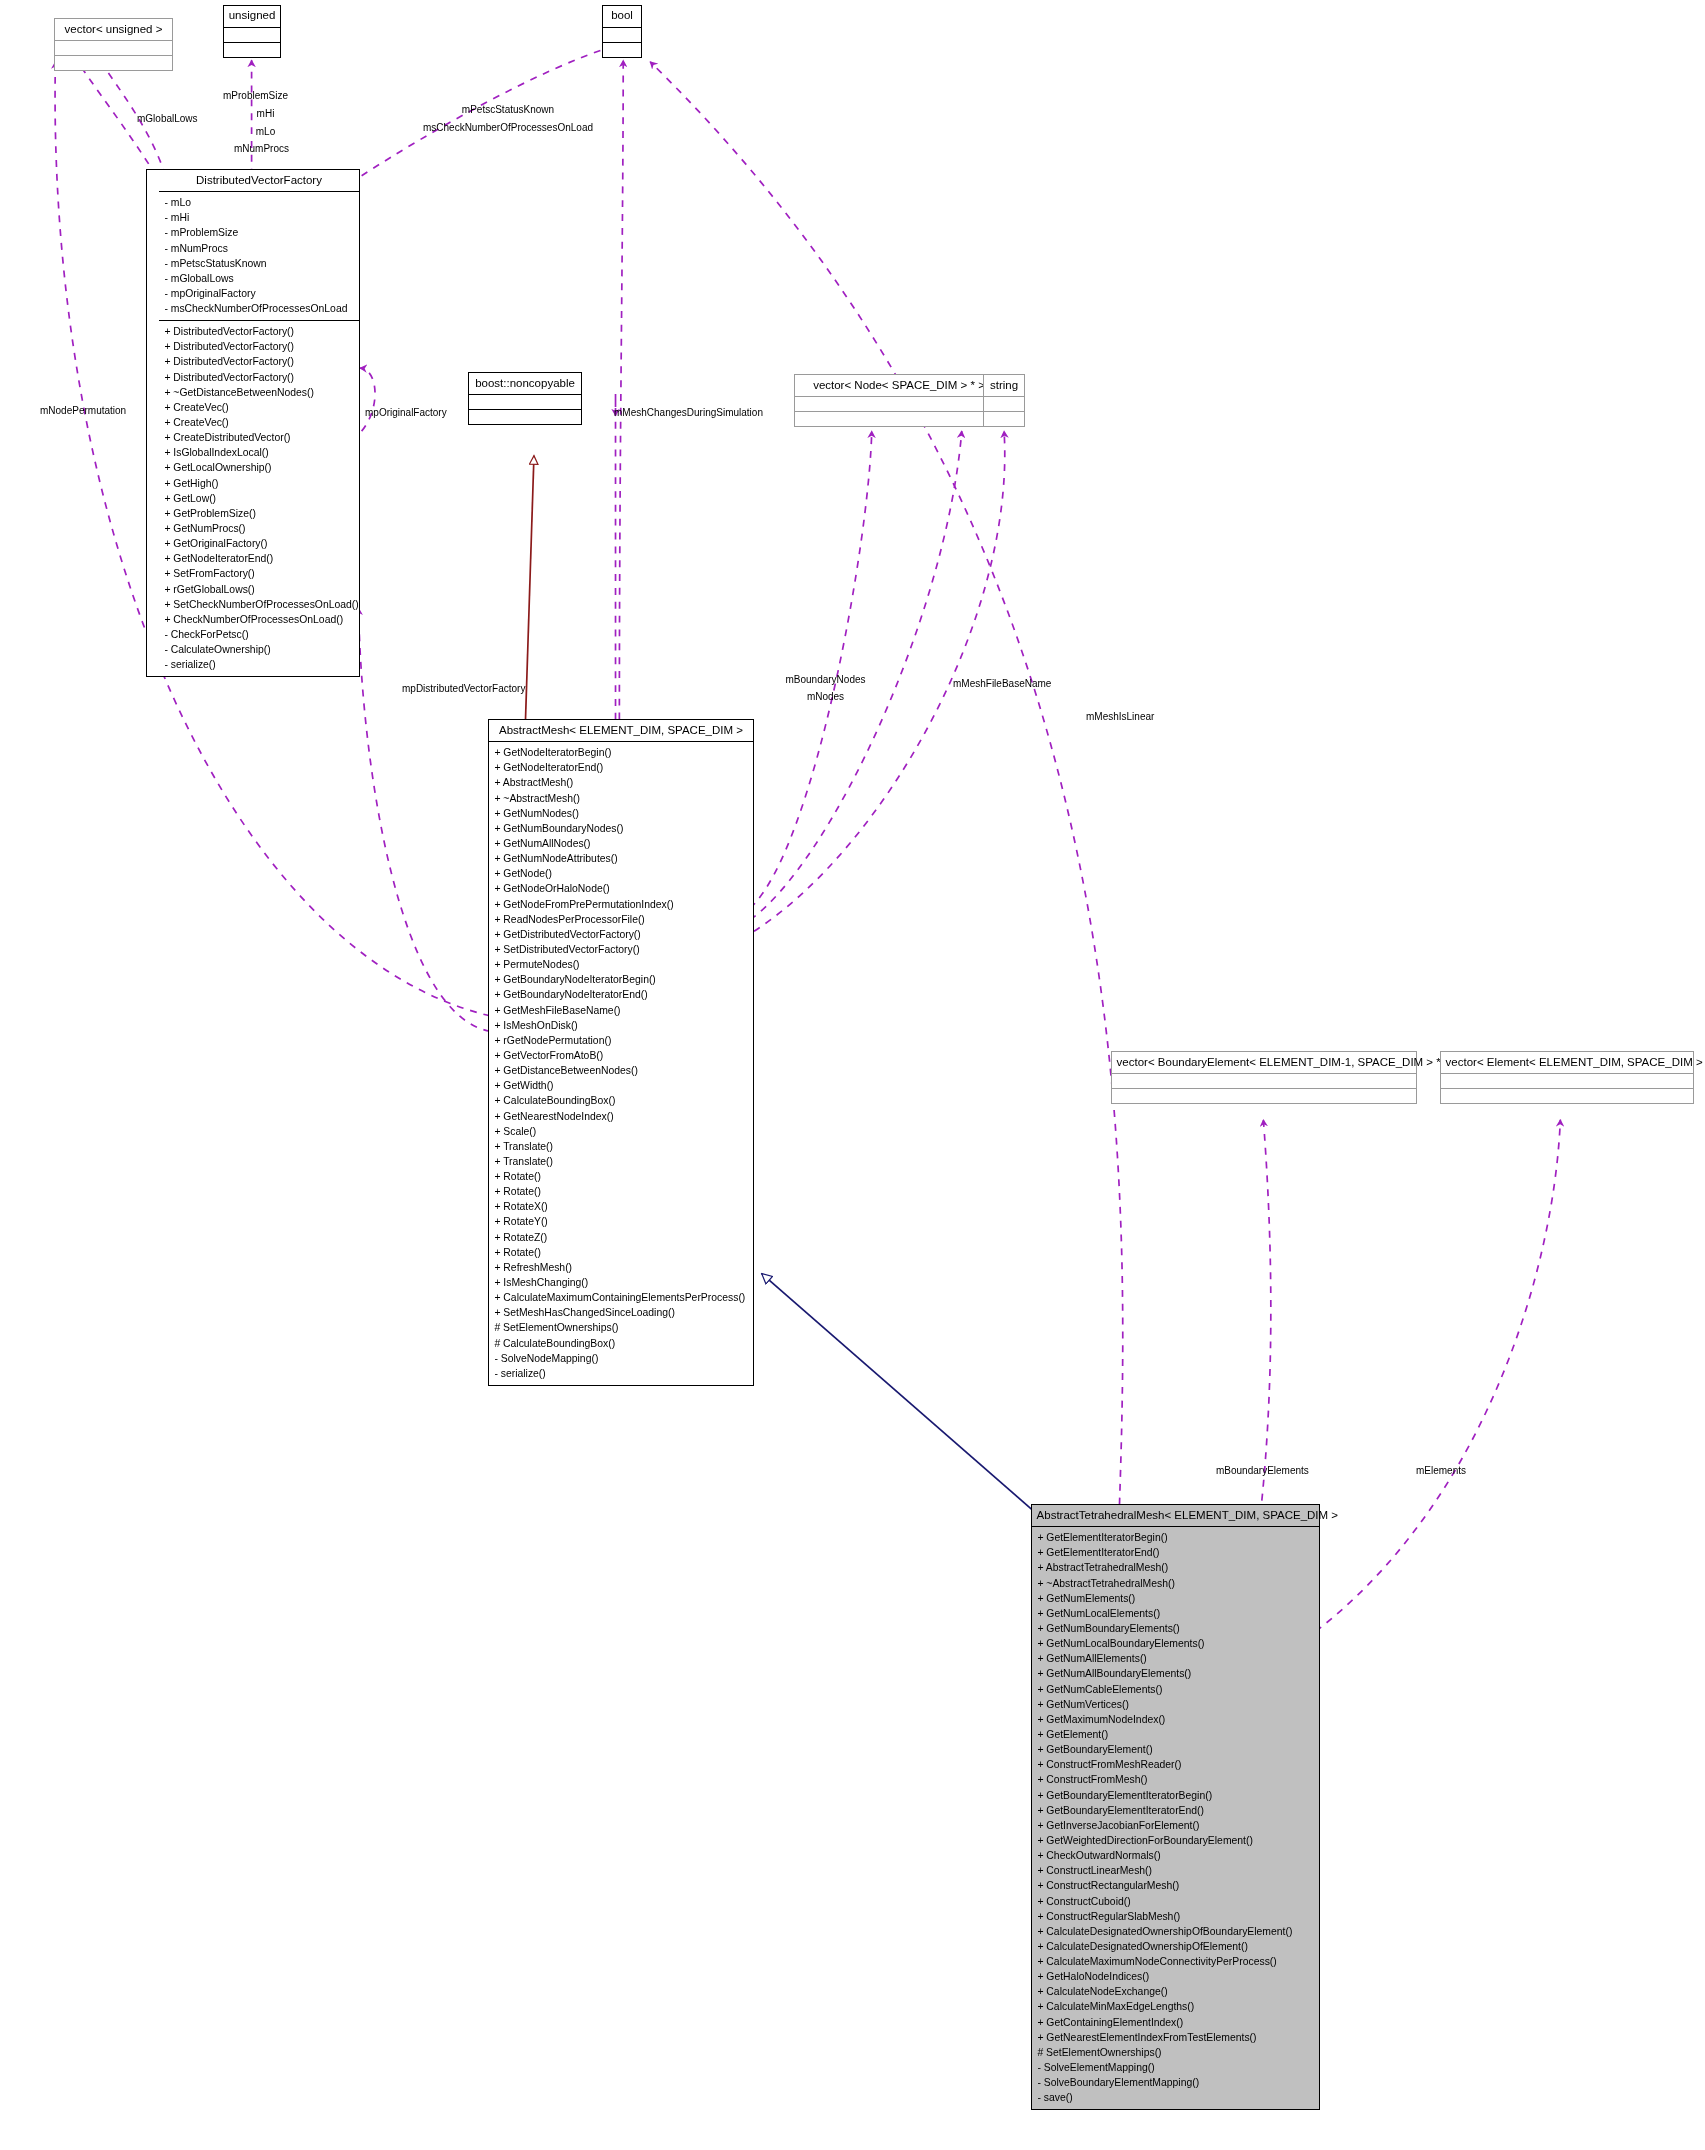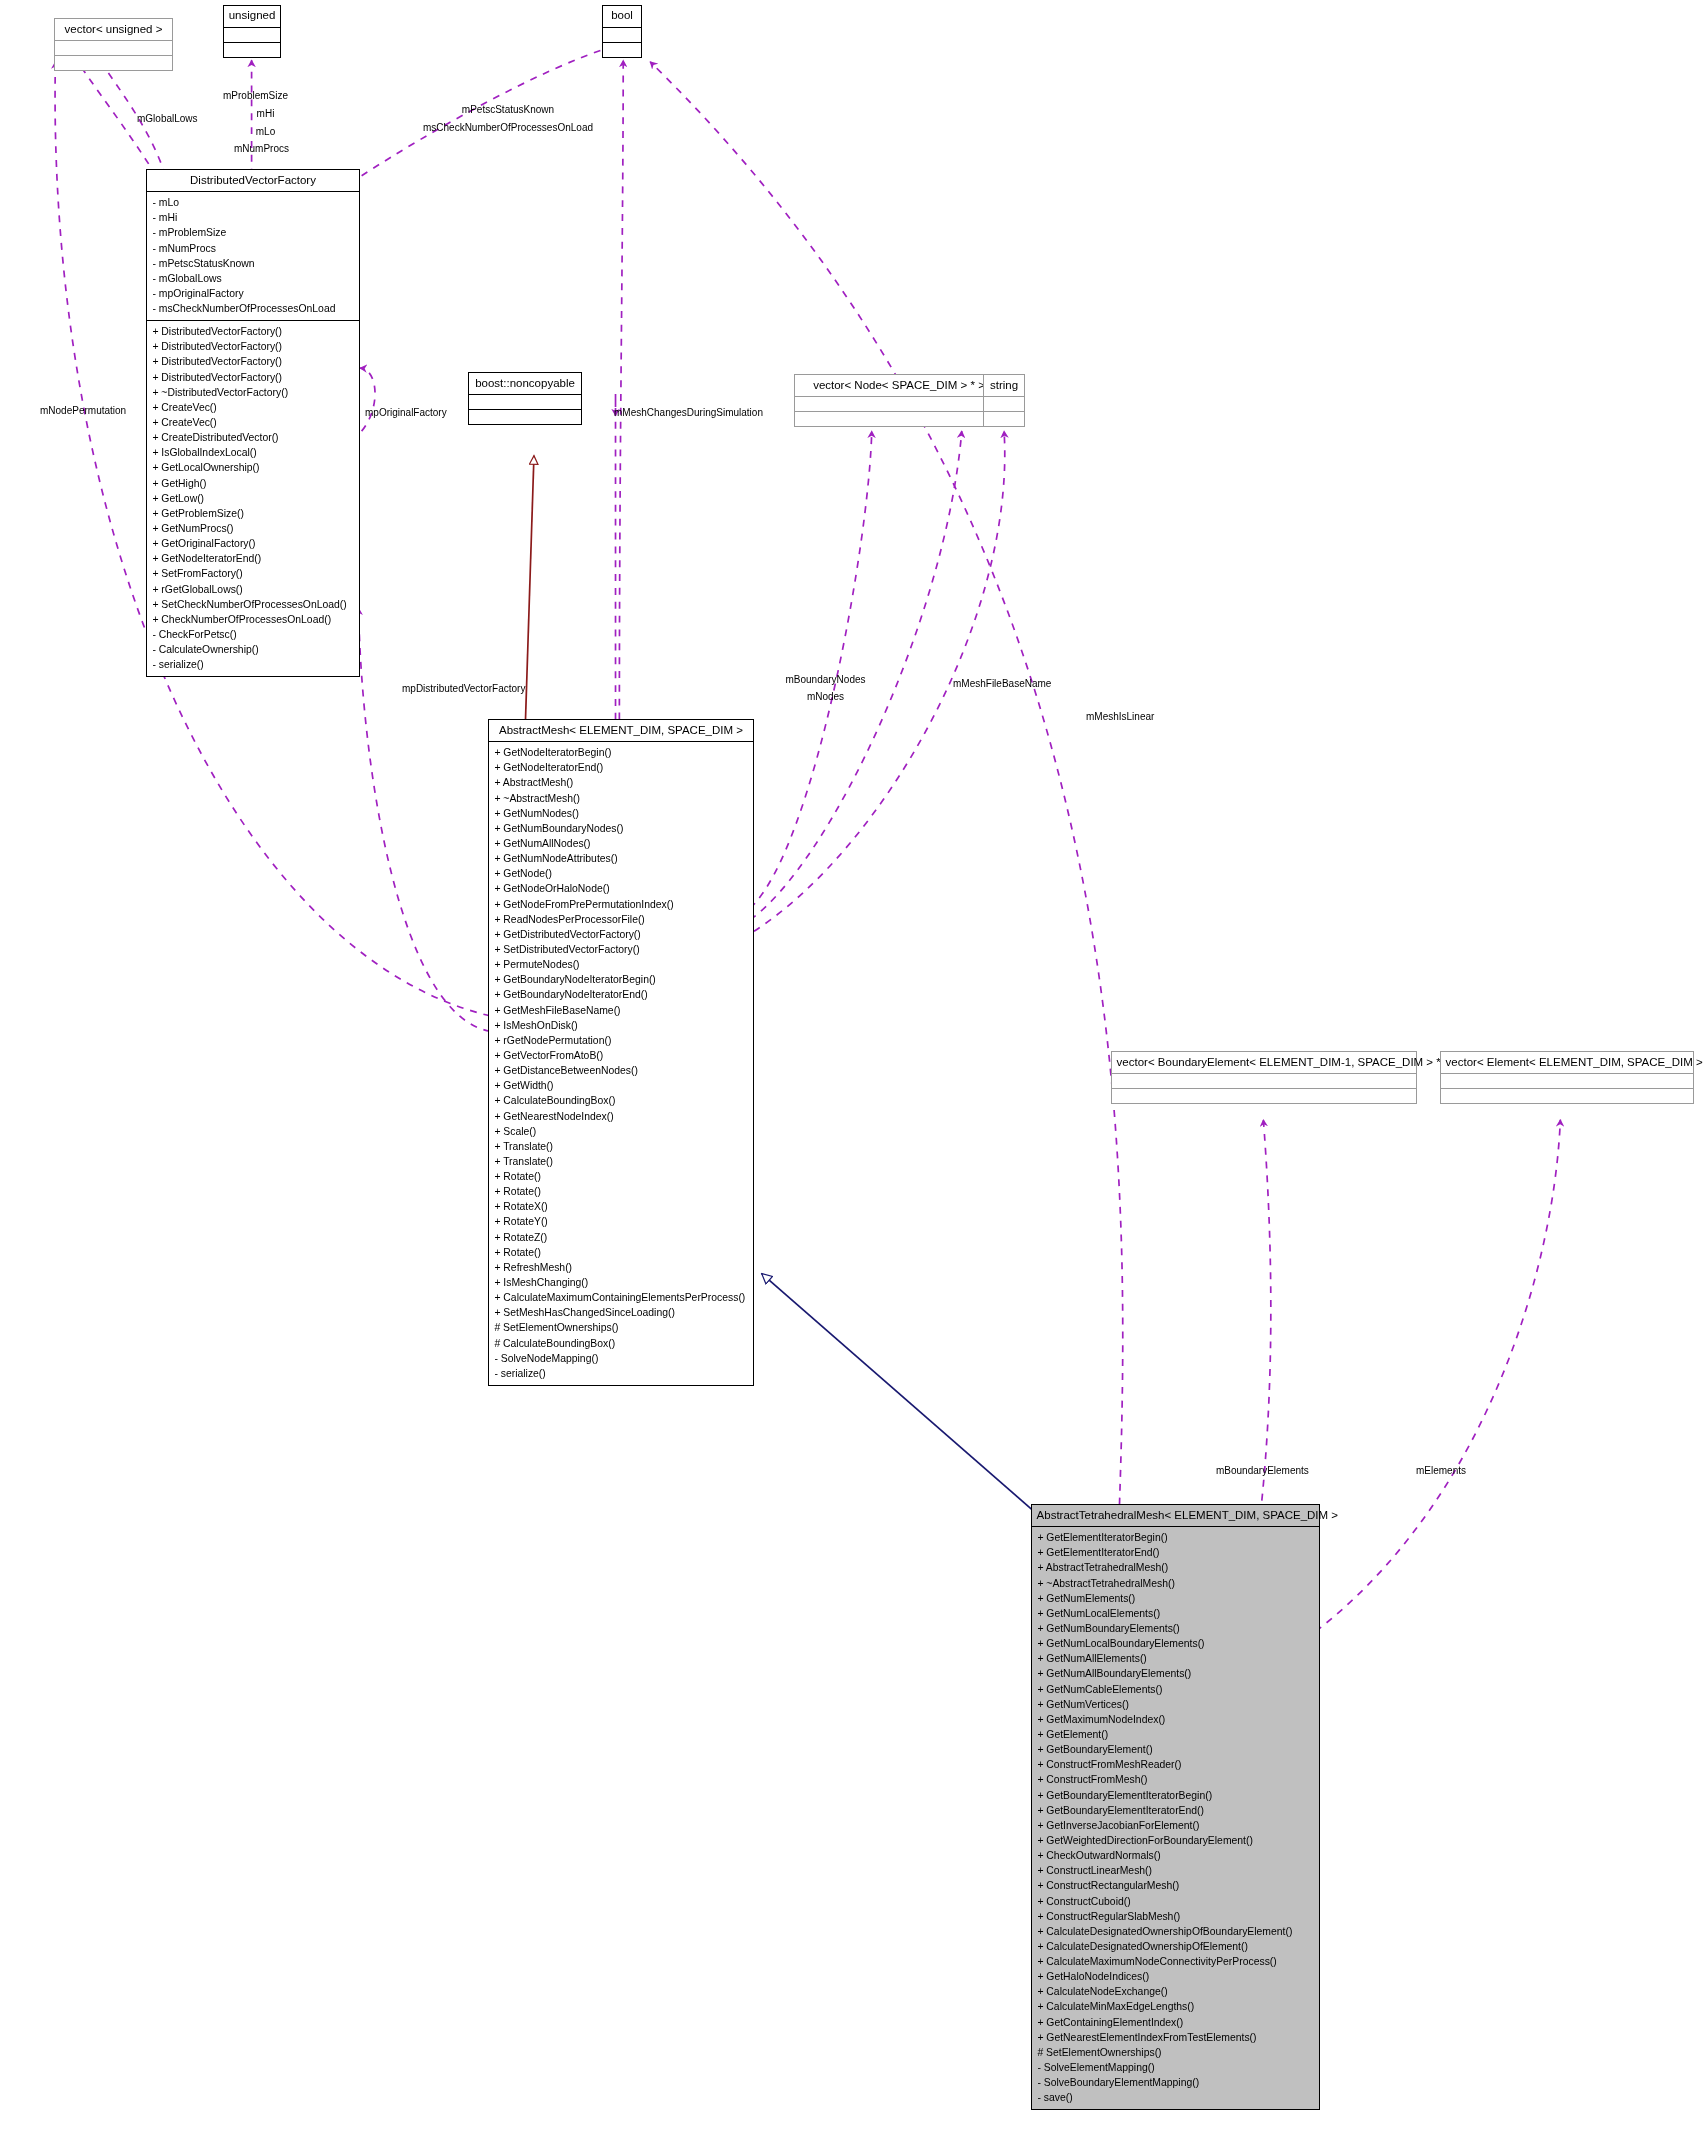--- a/index.html
+++ b/index.html
@@ -122,38 +122,38 @@
     <div class="sect bordered empty"></div>
     <div class="sect empty"></div>
   </div>
 
   <div class="uml strong" style="left:602px;top:4.6px;width:40px;">
     <div class="title">bool</div>
     <div class="sect bordered empty"></div>
     <div class="sect empty"></div>
   </div>
 
-  <div class="uml strong" style="left:146px;top:169px;width:214px;">
+  <div class="uml strong" style="left:146px;top:169px;width:214px;padding-left:12px;">
     <div class="title">DistributedVectorFactory</div>
     <div class="sect bordered" id="dvf-attrs">
         <span class="row">- mLo</span>
         <span class="row">- mHi</span>
         <span class="row">- mProblemSize</span>
         <span class="row">- mNumProcs</span>
         <span class="row">- mPetscStatusKnown</span>
         <span class="row">- mGlobalLows</span>
         <span class="row">- mpOriginalFactory</span>
         <span class="row">- msCheckNumberOfProcessesOnLoad</span>
       </div>
     <div class="sect" id="dvf-methods">
         <span class="row">+ DistributedVectorFactory()</span>
         <span class="row">+ DistributedVectorFactory()</span>
         <span class="row">+ DistributedVectorFactory()</span>
         <span class="row">+ DistributedVectorFactory()</span>
-        <span class="row">+ ~DistributedVectorFactory()</span>
+        <span class="row">+ ~GetDistanceBetweenNodes()</span>
         <span class="row">+ CreateVec()</span>
         <span class="row">+ CreateVec()</span>
         <span class="row">+ CreateDistributedVector()</span>
         <span class="row">+ IsGlobalIndexLocal()</span>
         <span class="row">+ GetLocalOwnership()</span>
         <span class="row">+ GetHigh()</span>
         <span class="row">+ GetLow()</span>
         <span class="row">+ GetProblemSize()</span>
         <span class="row">+ GetNumProcs()</span>
         <span class="row">+ GetOriginalFactory()</span>

